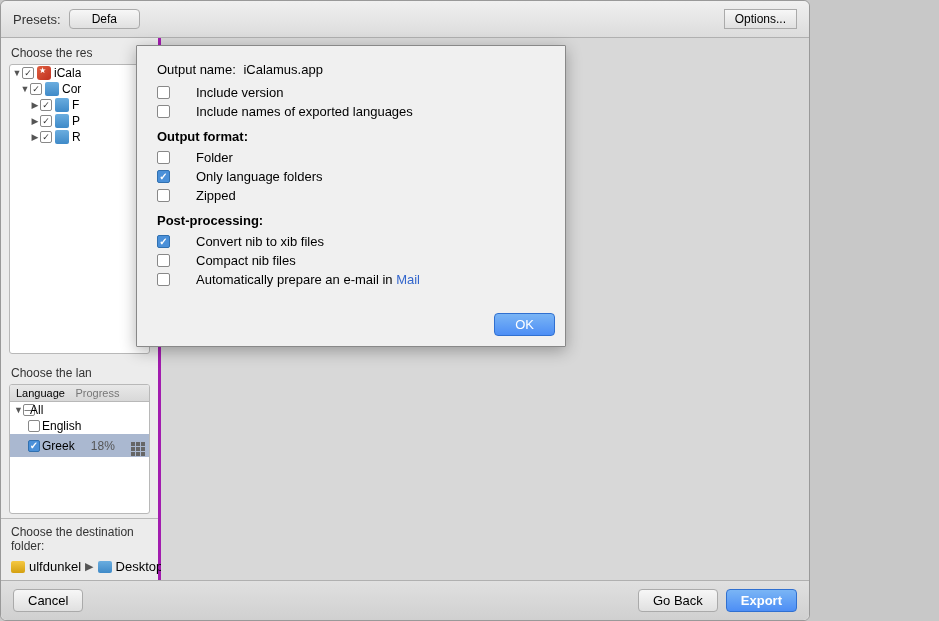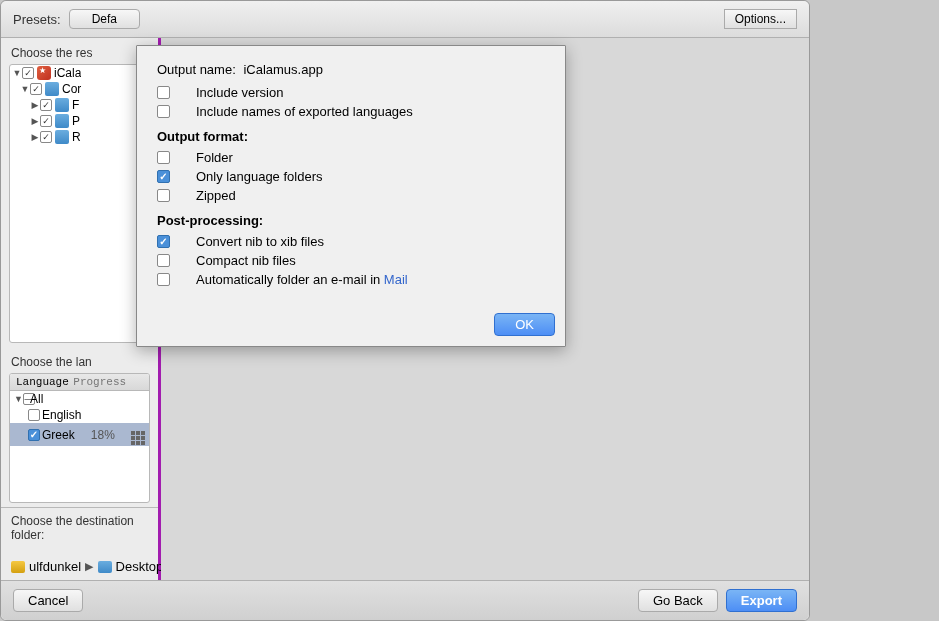--- a/index.html
+++ b/index.html
@@ -171,21 +171,20 @@
     }
     .lang-table-header {
       display: flex;
       background: linear-gradient(to bottom, #e8e8e8, #d8d8d8);
       border-bottom: 1px solid #b8b8b8;
       padding: 2px 6px;
       font-size: 11px;
       font-weight: 500;
       position: sticky;
       top: 0;
-      font-family: Liberation Mono, monospace;
     }
     .lang-table-header .col-lang { flex: 1; }
     .lang-table-header .col-progress { width: 100px; text-align: center; }
     .lang-table-header .col-action { width: 20px; }
 
     .lang-row {
       display: flex;
       align-items: center;
       padding: 1px 4px;
     }
@@ -210,21 +209,21 @@
     .grid-icon span {
       width: 4px;
       height: 4px;
       background: #666;
       display: block;
     }
     .dest-path {
       display: flex;
       align-items: center;
       gap: 4px;
-      margin-top: 13px;
+      margin-top: 2px;
     }
     .dest-icon {
       width: 14px;
       height: 12px;
       background: linear-gradient(to bottom, #f5c842, #d4a010);
       border-radius: 2px;
       display: inline-block;
       flex-shrink: 0;
     }
     .dest-arrow { color: #555; font-size: 11px; }
@@ -543,21 +542,21 @@
       </div>
 
       <div class="popup-row">
         <span class="popup-checkbox"></span>
         <span class="popup-label">Compact nib files</span>
       </div>
 
       <div class="popup-row">
         <span class="popup-checkbox"></span>
         <span class="popup-label">
-          <span style="color:#000">Automatically folder an e-mail in </span>
+          <span style="color:#000">Automatically prepare an e-mail in </span>
           
           <span style="color:#3366cc">Mail</span>
         </span>
       </div>
 
     </div>
 
     <div class="popup-ok-row">
       <button class="btn-ok">OK</button>
     </div>

